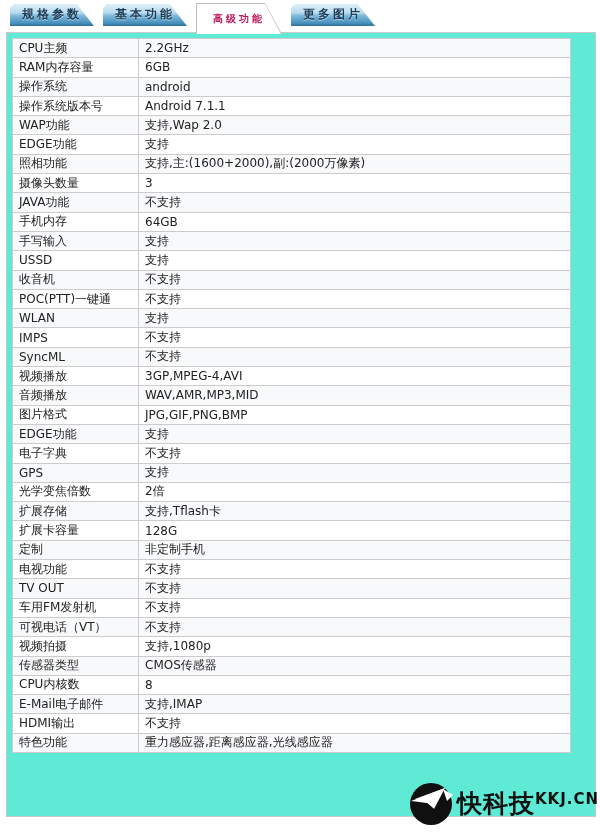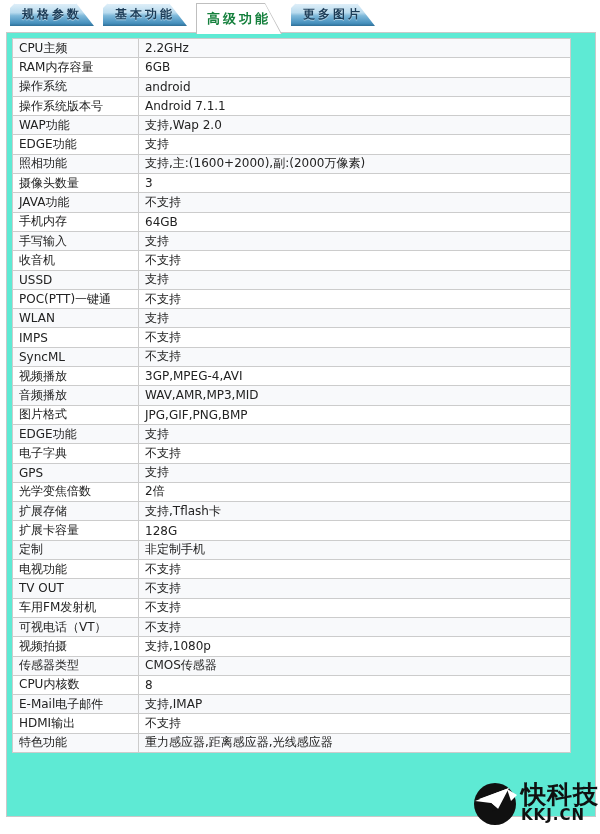--- a/index.html
+++ b/index.html
@@ -24,21 +24,21 @@
   .tab-active-outer{
     width:86px;height:31px;
     clip-path:polygon(0 0,calc(100% - 17px) 0,100% 100%,0 100%);
     background:#bfbfbf;
   }
   .tab-active-inner{
     position:absolute;left:1px;top:1px;right:1px;bottom:0;
     clip-path:polygon(0 0,calc(100% - 16px) 0,100% 100%,0 100%);
     background:#ffffff;
     text-align:center;line-height:29px;
-    font-size:13px;font-weight:bold;letter-spacing:3px;color:#15803d;
+    font-size:10px;font-weight:bold;letter-spacing:3px;color:#be185d;
   }
   
   .panel{
     position:absolute;left:6px;top:32px;width:588px;height:783px;
     border:1px solid #c9c9c9;background:#5eead4;z-index:1;
   }
   table.spec{
     position:absolute;left:5px;top:5px;width:559px;
     border-collapse:collapse;table-layout:fixed;
   }
@@ -48,21 +48,21 @@
     vertical-align:middle;
   }
   table.spec td.lbl{width:113px;}
   table.spec tr:nth-child(odd) td{background:#f8f9fb;}
   table.spec tr:nth-child(even) td{background:#ffffff;}
   
   .watermark{
     position:absolute;right:1px;bottom:7px;display:flex;align-items:center;
     z-index:10;color:#101010;
   }
-  .wm-text{display:flex;flex-direction:column;align-items:flex-start;margin-left:2px;}
+  .wm-text{display:flex;flex-direction:row;align-items:flex-start;margin-left:2px;}
   .wm-name{font-size:25px;font-weight:bold;line-height:1.0;letter-spacing:1px;}
   .wm-domain{font-size:15px;font-weight:bold;letter-spacing:1px;line-height:1.1;}
 </style>
 </head>
 <body>
 
 <div class="tabbar">
     <div class="tab tab-blue">规格参数</div>
     <div class="tab tab-blue">基本功能</div>
     <div class="tab tab-active-outer">
@@ -112,26 +112,26 @@
         </tr>
         <tr>
           <td class="lbl">手机内存</td>
           <td>64GB</td>
         </tr>
         <tr>
           <td class="lbl">手写输入</td>
           <td>支持</td>
         </tr>
         <tr>
+          <td class="lbl">USSD</td>
+          <td>支持</td>
+        </tr>
+        <tr>
           <td class="lbl">收音机</td>
           <td>不支持</td>
-        </tr>
-        <tr>
-          <td class="lbl">USSD</td>
-          <td>支持</td>
         </tr>
         <tr>
           <td class="lbl">POC(PTT)一键通</td>
           <td>不支持</td>
         </tr>
         <tr>
           <td class="lbl">WLAN</td>
           <td>支持</td>
         </tr>
         <tr>

